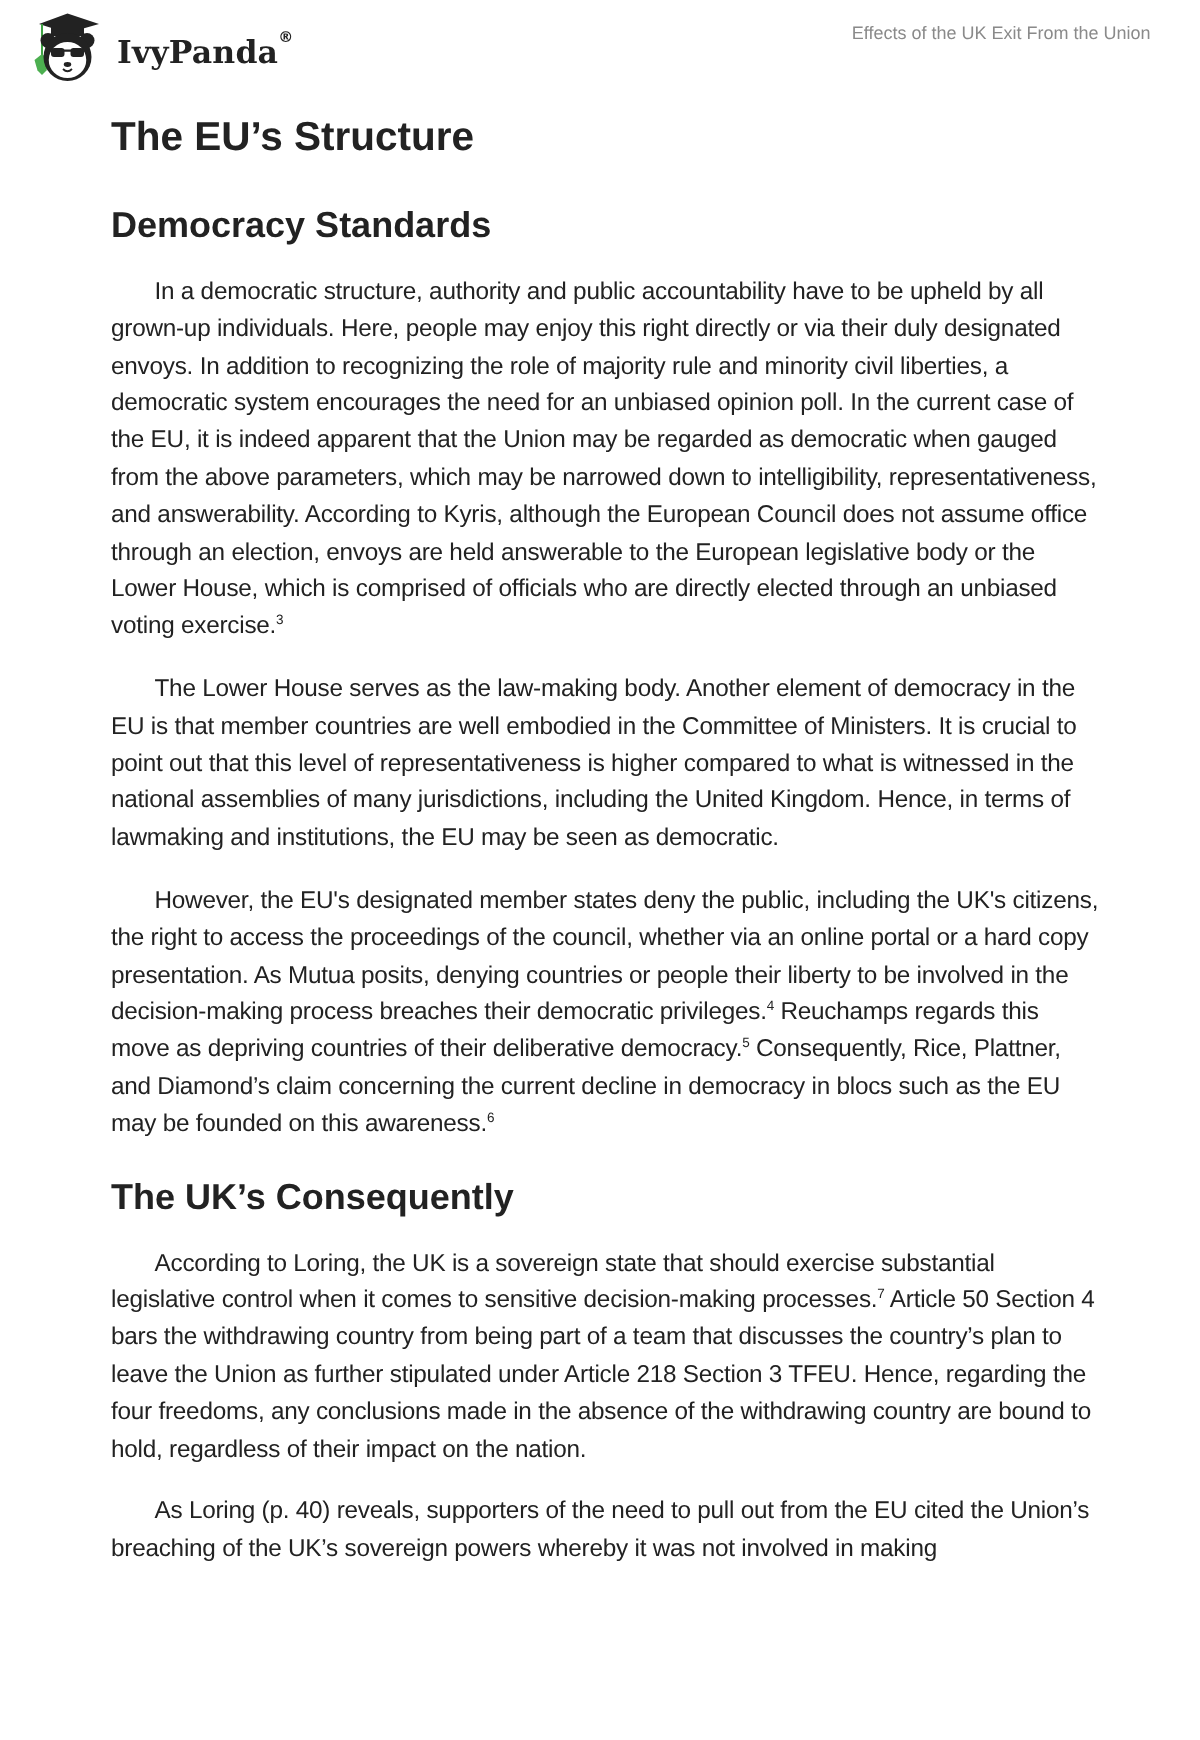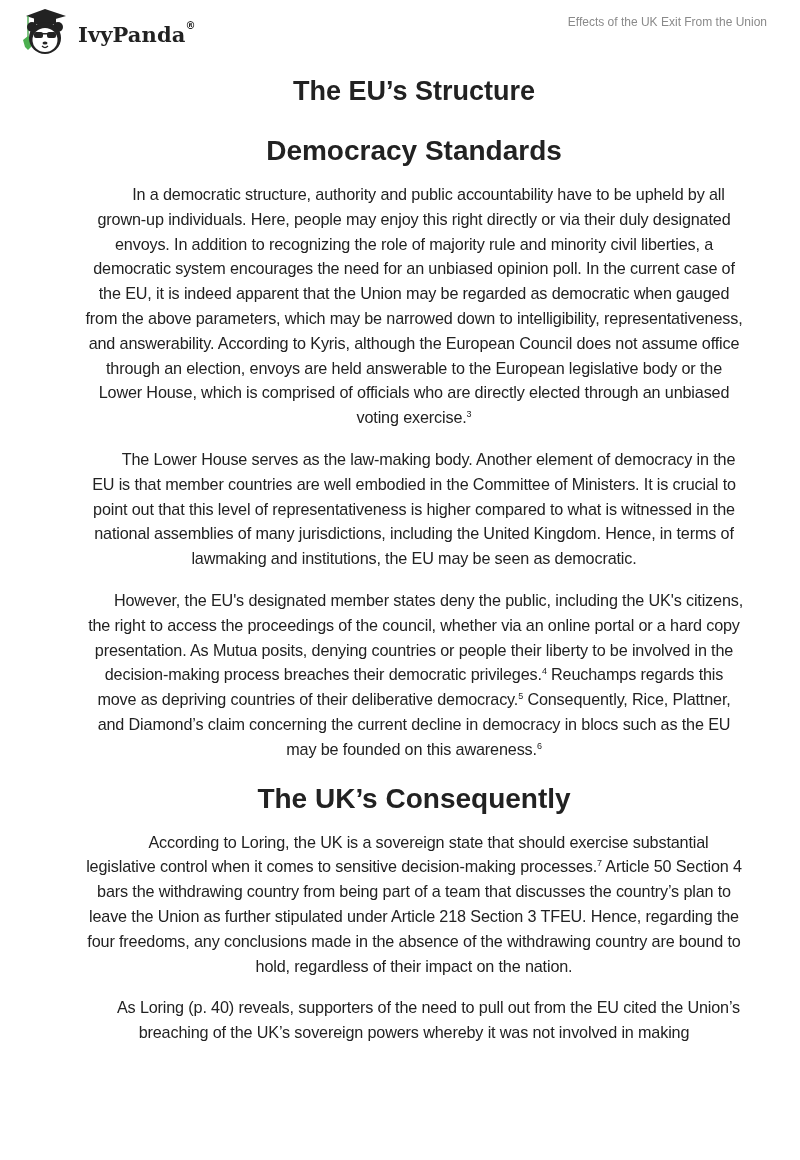--- a/index.html
+++ b/index.html
@@ -53,34 +53,33 @@
     }
     .doc-title {
       position: absolute;
       right: 33px;
       top: 15px;
       font-size: 12px;
       color: #8a8a8a;
     }
     .content {
       position: absolute;
-      left: 84px;
+      left: 74px;
       top: 72px;
       width: 660px;
-      text-align: center;
     }
     h1 {
       font-size: 27px;
       font-weight: bold;
       margin: 0 0 0 0;
       line-height: 38px;
       color: #222222;
     }
     h2 {
-      font-size: 28px;
+      font-size: 24px;
       font-weight: bold;
       margin: 0;
       line-height: 34px;
       color: #222222;
     }
     .h2-first { margin-top: 24px; }
     .h2-next { margin-top: 20px; }
     p {
       margin: 0;
       font-size: 16.2px;

